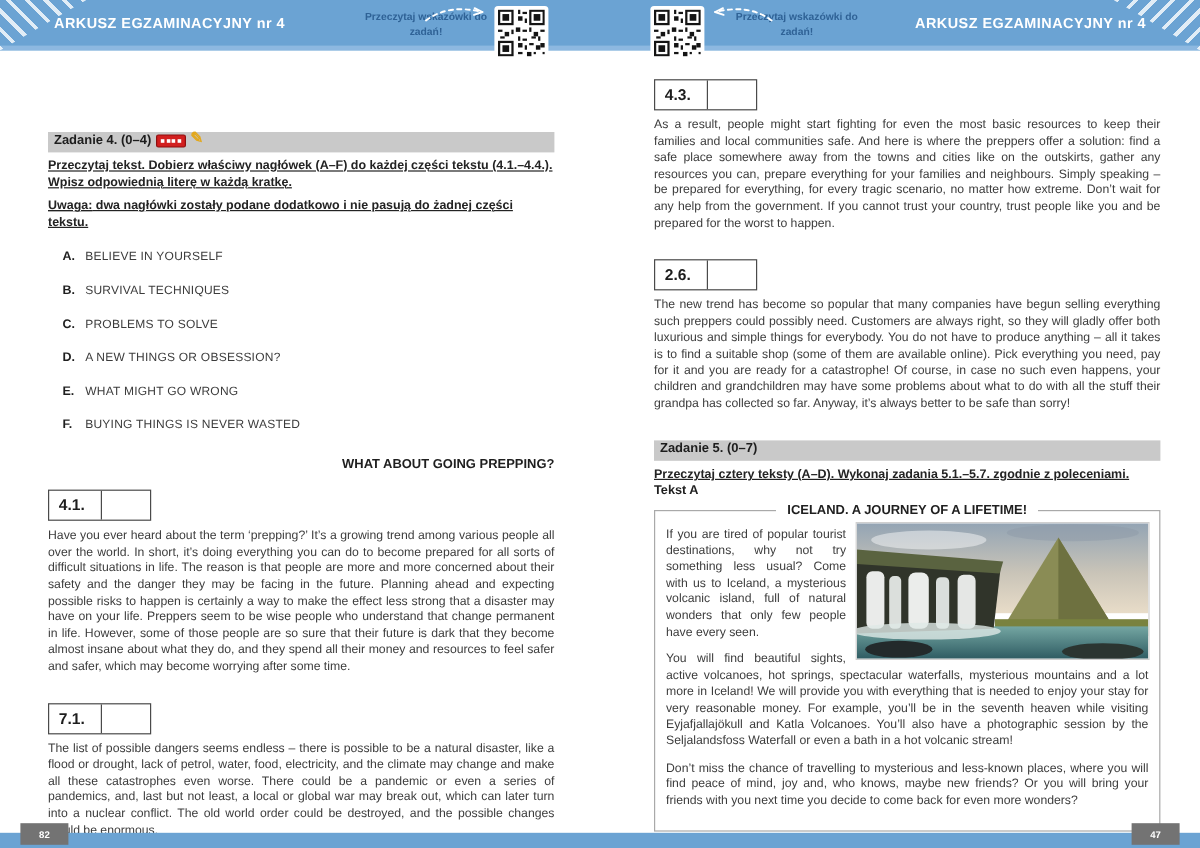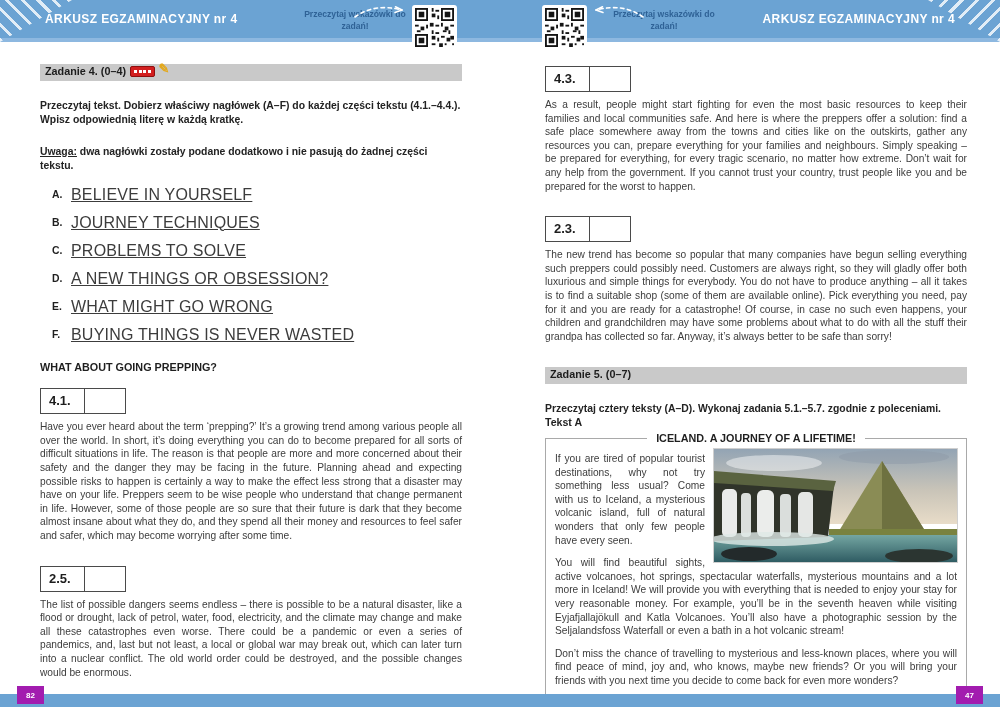--- a/index.html
+++ b/index.html
@@ -24,42 +24,42 @@
   .hint.hr{left:612px;}
   .arrow{position:absolute;top:1px;width:58px;height:20px;z-index:3;}
   .arrow.al{left:352px;}
   .arrow.ar{left:588px;transform:scaleX(-1);}
   .qr-box{position:absolute;top:5px;width:45px;height:45px;background:#fff;border-radius:3px;padding:3px;box-sizing:border-box;z-index:4;}
   .qr-box.ql{left:412px;}
   .qr-box.qr{left:542px;}
   .qr-box svg{width:39px;height:39px;display:block;}
   
   .bottombar{position:absolute;left:0;bottom:0;width:1000px;height:13px;background:#6ba3d3;}
-  .page-tab{position:absolute;bottom:3px;width:27px;height:18px;background:#a21caf;color:#ffffff;
+  .page-tab{position:absolute;bottom:3px;width:40px;height:18px;background:#737373;color:#ffffff;
     font-size:8px;font-weight:700;text-align:center;line-height:19px;z-index:2;}
   .page-tab.pl{left:17px;}
   .page-tab.pr{right:17px;}
   
   .page-col{position:absolute;top:64px;width:422px;font-size:10.2px;line-height:13.6px;}
   .col-left{left:40px;}
   .col-right{left:545px;}
   
   .task-bar{background:#c9c9c9;padding:1px 5px 2px 5px;font-weight:700;font-size:10.8px;color:#1d1d1d;
-    display:flex;align-items:center;gap:4px;}
+    display:flex;align-items:center;gap:4px;margin-top:46px;}
   .score-icon{display:inline-flex;align-items:center;gap:1.5px;background:#d21f1f;border:1px solid #8e0f0f;
     border-radius:2px;padding:2px 3px;height:5px;}
   .score-icon i{display:block;width:3px;height:3px;background:#ffffff;}
   .pencil-icon{color:#e3a81c;font-size:13px;line-height:8px;transform:translateY(-3px);}
-  .instr{margin:18px 0 0 0;font-weight:700;color:#232323;font-size:10.4px;line-height:14px;text-align:left;}
+  .instr{margin:5px 0 0 0;font-weight:700;color:#232323;font-size:10.4px;line-height:14px;text-align:left;text-decoration:underline;}
   .u{text-decoration:underline;}
   .options{list-style:none;margin:15px 0 0 0;padding:0 0 0 12px;}
   .options li{margin-bottom:14.5px;display:flex;}
   .options .ltr{font-weight:700;width:19px;flex:0 0 19px;color:#1f1f1f;font-size:10.4px;}
-  .options .opt-txt{color:#3c3c3c;font-size:16px;letter-spacing:.2px;text-decoration:underline;}
-  .reading-title{margin:19px 0 0 0;text-align:left;font-weight:700;font-size:10.8px;color:#1f1f1f;}
+  .options .opt-txt{color:#3c3c3c;font-size:10px;letter-spacing:.2px;}
+  .reading-title{margin:19px 0 0 0;text-align:right;font-weight:700;font-size:10.8px;color:#1f1f1f;}
   .answer-box{display:flex;border:1.5px solid #4a4a4a;width:84px;height:24px;margin-top:14px;background:#fff;}
   .answer-box .num{width:44px;border-right:1.5px solid #4a4a4a;display:flex;align-items:center;
     padding-left:8px;font-weight:700;font-size:13px;color:#1d1d1d;box-sizing:border-box;}
   .answer-box .cell{flex:1;}
   .body-text{margin:6px 0 0 0;text-align:justify;color:#3c3c3c;}
   .mt24{margin-top:23px;}
   .mt8{margin-top:24px;}
   
   .tekst-label{margin:0 0 0 0;font-weight:700;font-size:10.6px;color:#1f1f1f;}
   .text-box{border:1.3px solid #a9a9a9;margin:2px 0 0 0;padding:2px 9px 8px 9px;}
@@ -156,21 +156,21 @@
     <p class="instr">Przeczytaj tekst. Dobierz właściwy nagłówek (A–F) do każdej części tekstu (4.1.–4.4.). Wpisz odpowiednią literę w każdą kratkę.</p>
     <p class="instr"><span class="u">Uwaga:</span><span> dwa nagłówki zostały podane dodatkowo i nie pasują do żadnej części tekstu.</span></p>
 
     <ul class="options">
       <li>
           <span class="ltr">A.</span>
           <span class="opt-txt">BELIEVE IN YOURSELF</span>
         </li>
       <li>
           <span class="ltr">B.</span>
-          <span class="opt-txt">JOURNEY TECHNIQUES</span>
+          <span class="opt-txt">SURVIVAL TECHNIQUES</span>
         </li>
       <li>
           <span class="ltr">C.</span>
           <span class="opt-txt">PROBLEMS TO SOLVE</span>
         </li>
       <li>
           <span class="ltr">D.</span>
           <span class="opt-txt">A NEW THINGS OR OBSESSION?</span>
         </li>
       <li>
@@ -185,35 +185,35 @@
 
     <h3 class="reading-title">WHAT ABOUT GOING PREPPING?</h3>
 
     <div class="answer-box">
       <span class="num">4.1.</span>
       <span class="cell"></span>
     </div>
     <p class="body-text">Have you ever heard about the term ‘prepping?’ It’s a growing trend among various people all over the world. In short, it’s doing everything you can do to become prepared for all sorts of difficult situations in life. The reason is that people are more and more concerned about their safety and the danger they may be facing in the future. Planning ahead and expecting possible risks to happen is certainly a way to make the effect less strong that a disaster may have on your life. Preppers seem to be wise people who understand that change permanent in life. However, some of those people are so sure that their future is dark that they become almost insane about what they do, and they spend all their money and resources to feel safer and safer, which may become worrying after some time.</p>
 
     <div class="answer-box mt24">
-      <span class="num">2.5.</span>
+      <span class="num">7.1.</span>
       <span class="cell"></span>
     </div>
     <p class="body-text">The list of possible dangers seems endless – there is possible to be a natural disaster, like a flood or drought, lack of petrol, water, food, electricity, and the climate may change and make all these catastrophes even worse. There could be a pandemic or even a series of pandemics, and, last but not least, a local or global war may break out, which can later turn into a nuclear conflict. The old world order could be destroyed, and the possible changes would be enormous.</p>
   </section>
 
   <section class="page-col col-right">
     <div class="answer-box" style="margin-top:2px">
       <span class="num">4.3.</span>
       <span class="cell"></span>
     </div>
     <p class="body-text">As a result, people might start fighting for even the most basic resources to keep their families and local communities safe. And here is where the preppers offer a solution: find a safe place somewhere away from the towns and cities like on the outskirts, gather any resources you can, prepare everything for your families and neighbours. Simply speaking – be prepared for everything, for every tragic scenario, no matter how extreme. Don’t wait for any help from the government. If you cannot trust your country, trust people like you and be prepared for the worst to happen.</p>
 
     <div class="answer-box mt24">
-      <span class="num">2.3.</span>
+      <span class="num">2.6.</span>
       <span class="cell"></span>
     </div>
     <p class="body-text">The new trend has become so popular that many companies have begun selling everything such preppers could possibly need. Customers are always right, so they will gladly offer both luxurious and simple things for everybody. You do not have to produce anything – all it takes is to find a suitable shop (some of them are available online). Pick everything you need, pay for it and you are ready for a catastrophe! Of course, in case no such even happens, your children and grandchildren may have some problems about what to do with all the stuff their grandpa has collected so far. Anyway, it’s always better to be safe than sorry!</p>
 
     <div class="task-bar mt8">
       <span>Zadanie 5. (0–7)</span>
     </div>
     <p class="instr">Przeczytaj cztery teksty (A–D). Wykonaj zadania 5.1.–5.7. zgodnie z poleceniami.</p>
     <p class="tekst-label">Tekst A</p>
 

